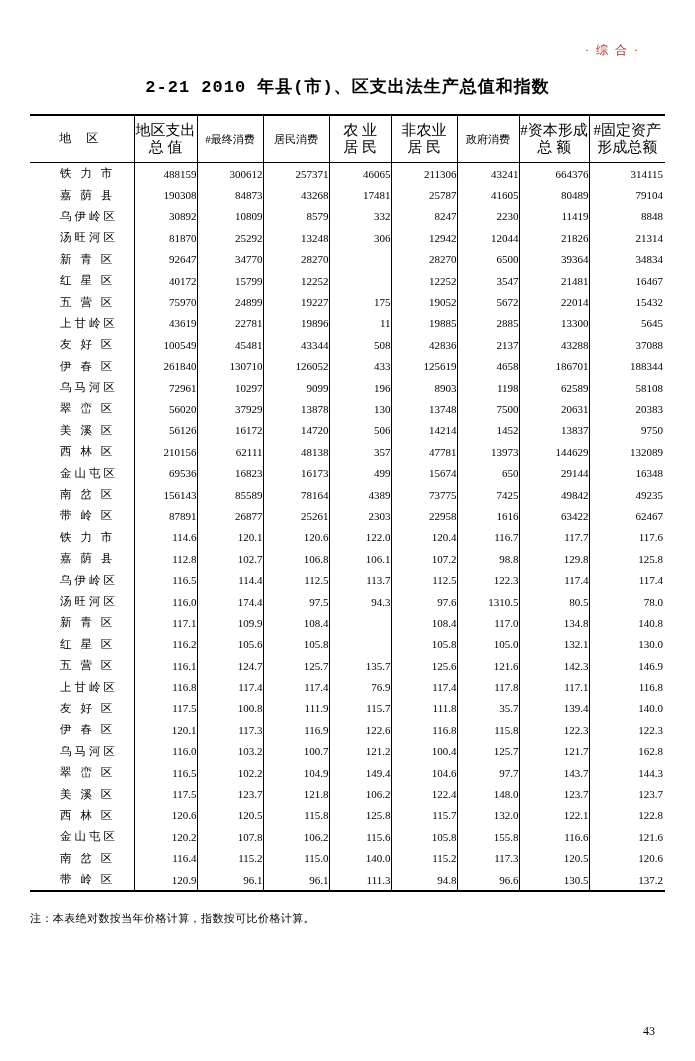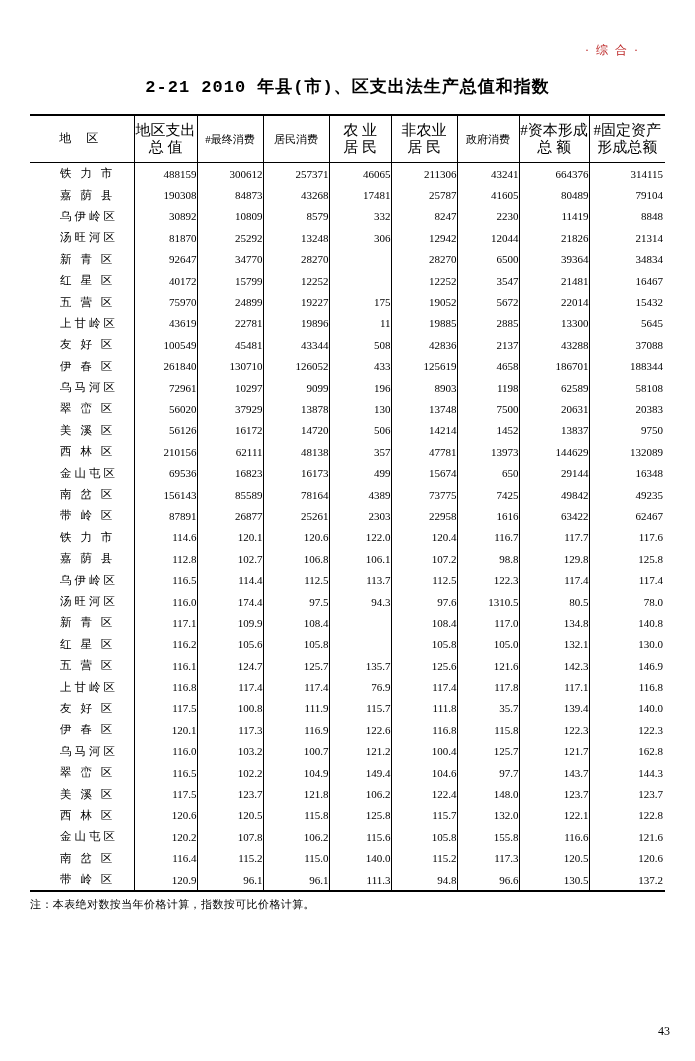--- a/index.html
+++ b/index.html
@@ -90,26 +90,26 @@
     padding-left: 2px;
     letter-spacing: 0px;
   }
   tbody tr.section td {
     height: 22px;
   }
   .note {
     width: 635px;
     margin: 0 auto;
     font-size: 11px;
-    padding-top: 5px;
+    padding-top: 19px;
     letter-spacing: 0.4px;
   }
   .pagenum {
     position: absolute;
-    right: 25px;
+    right: 40px;
     bottom: 22px;
     font-size: 12px;
   }
   .head-sub {
     display: block;
     font-size: 15px;
   }
 </style>
 </head>
 <body>

